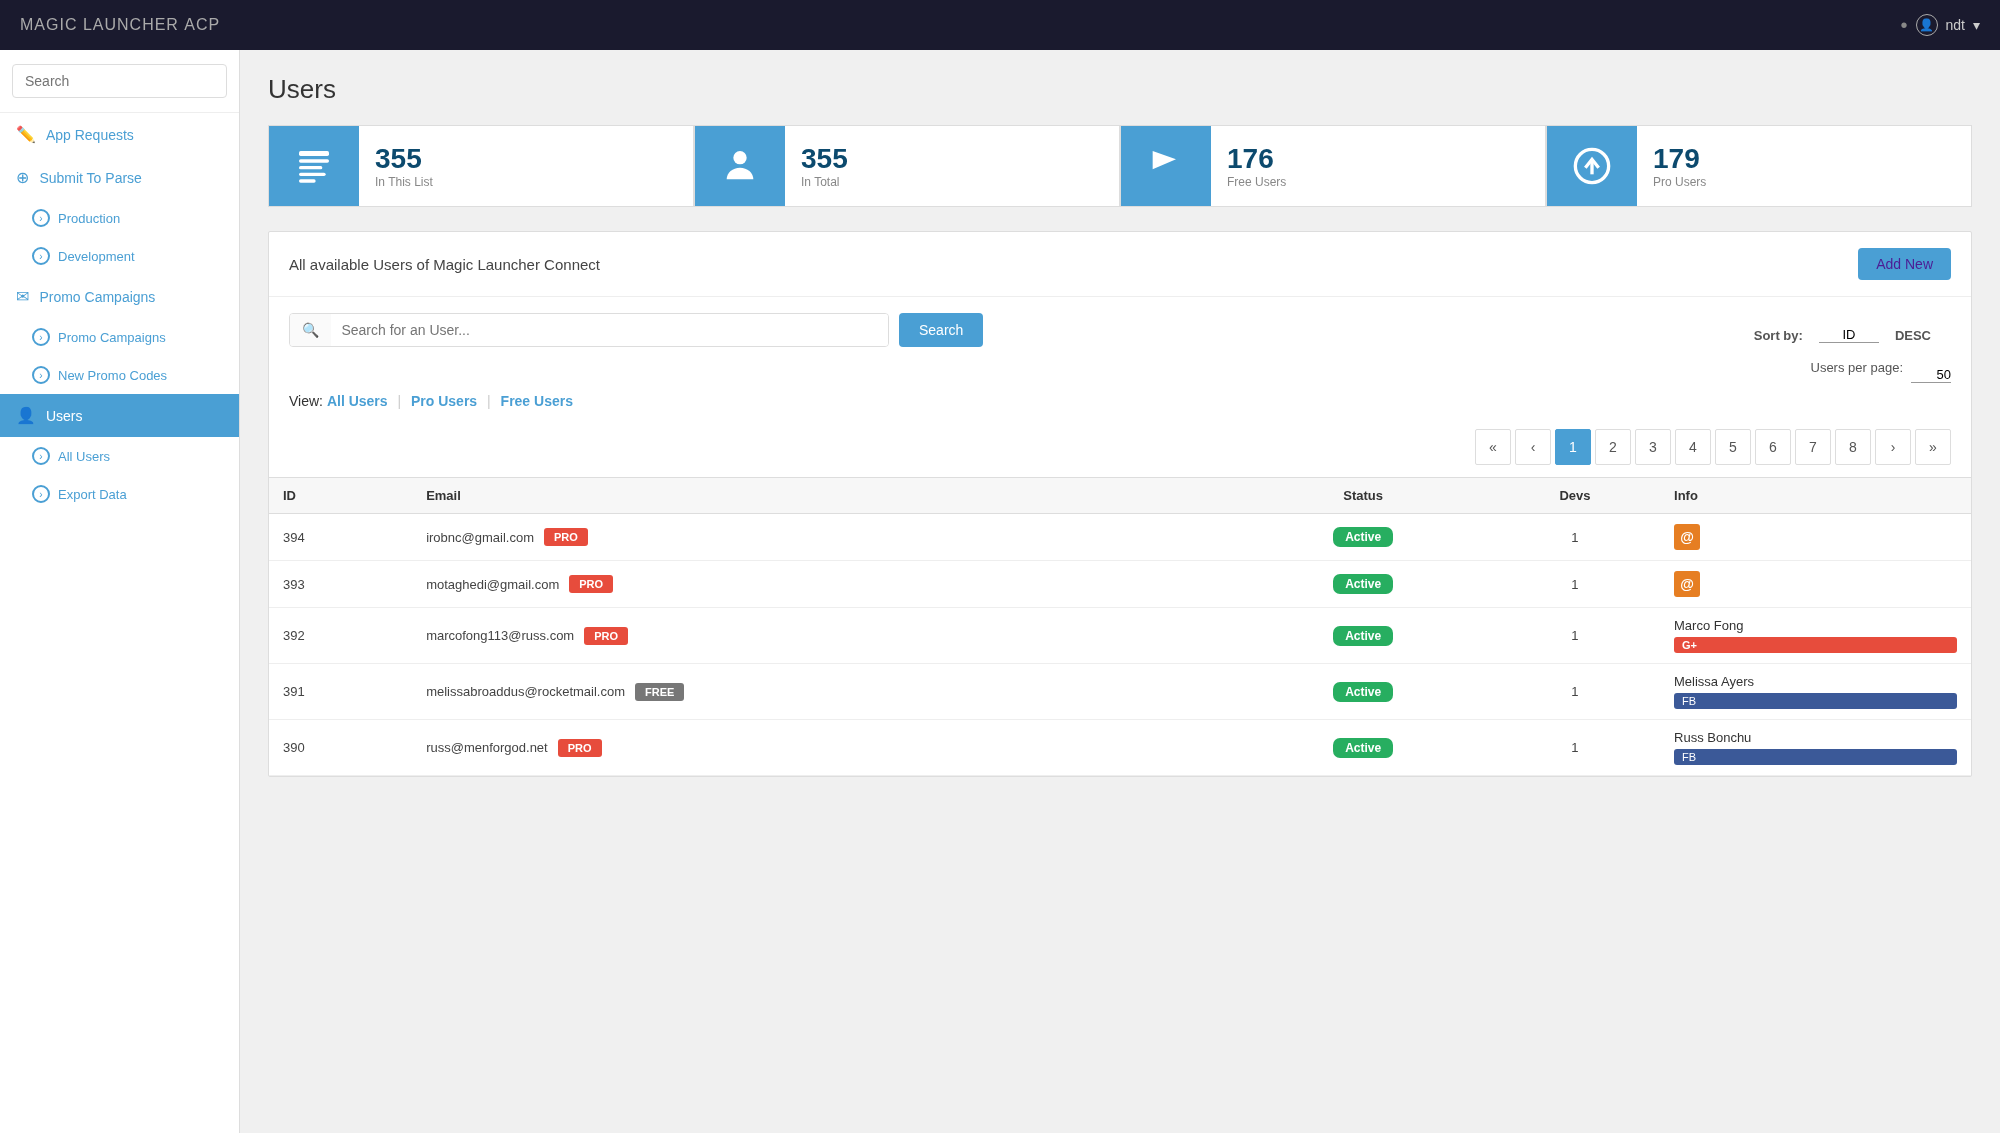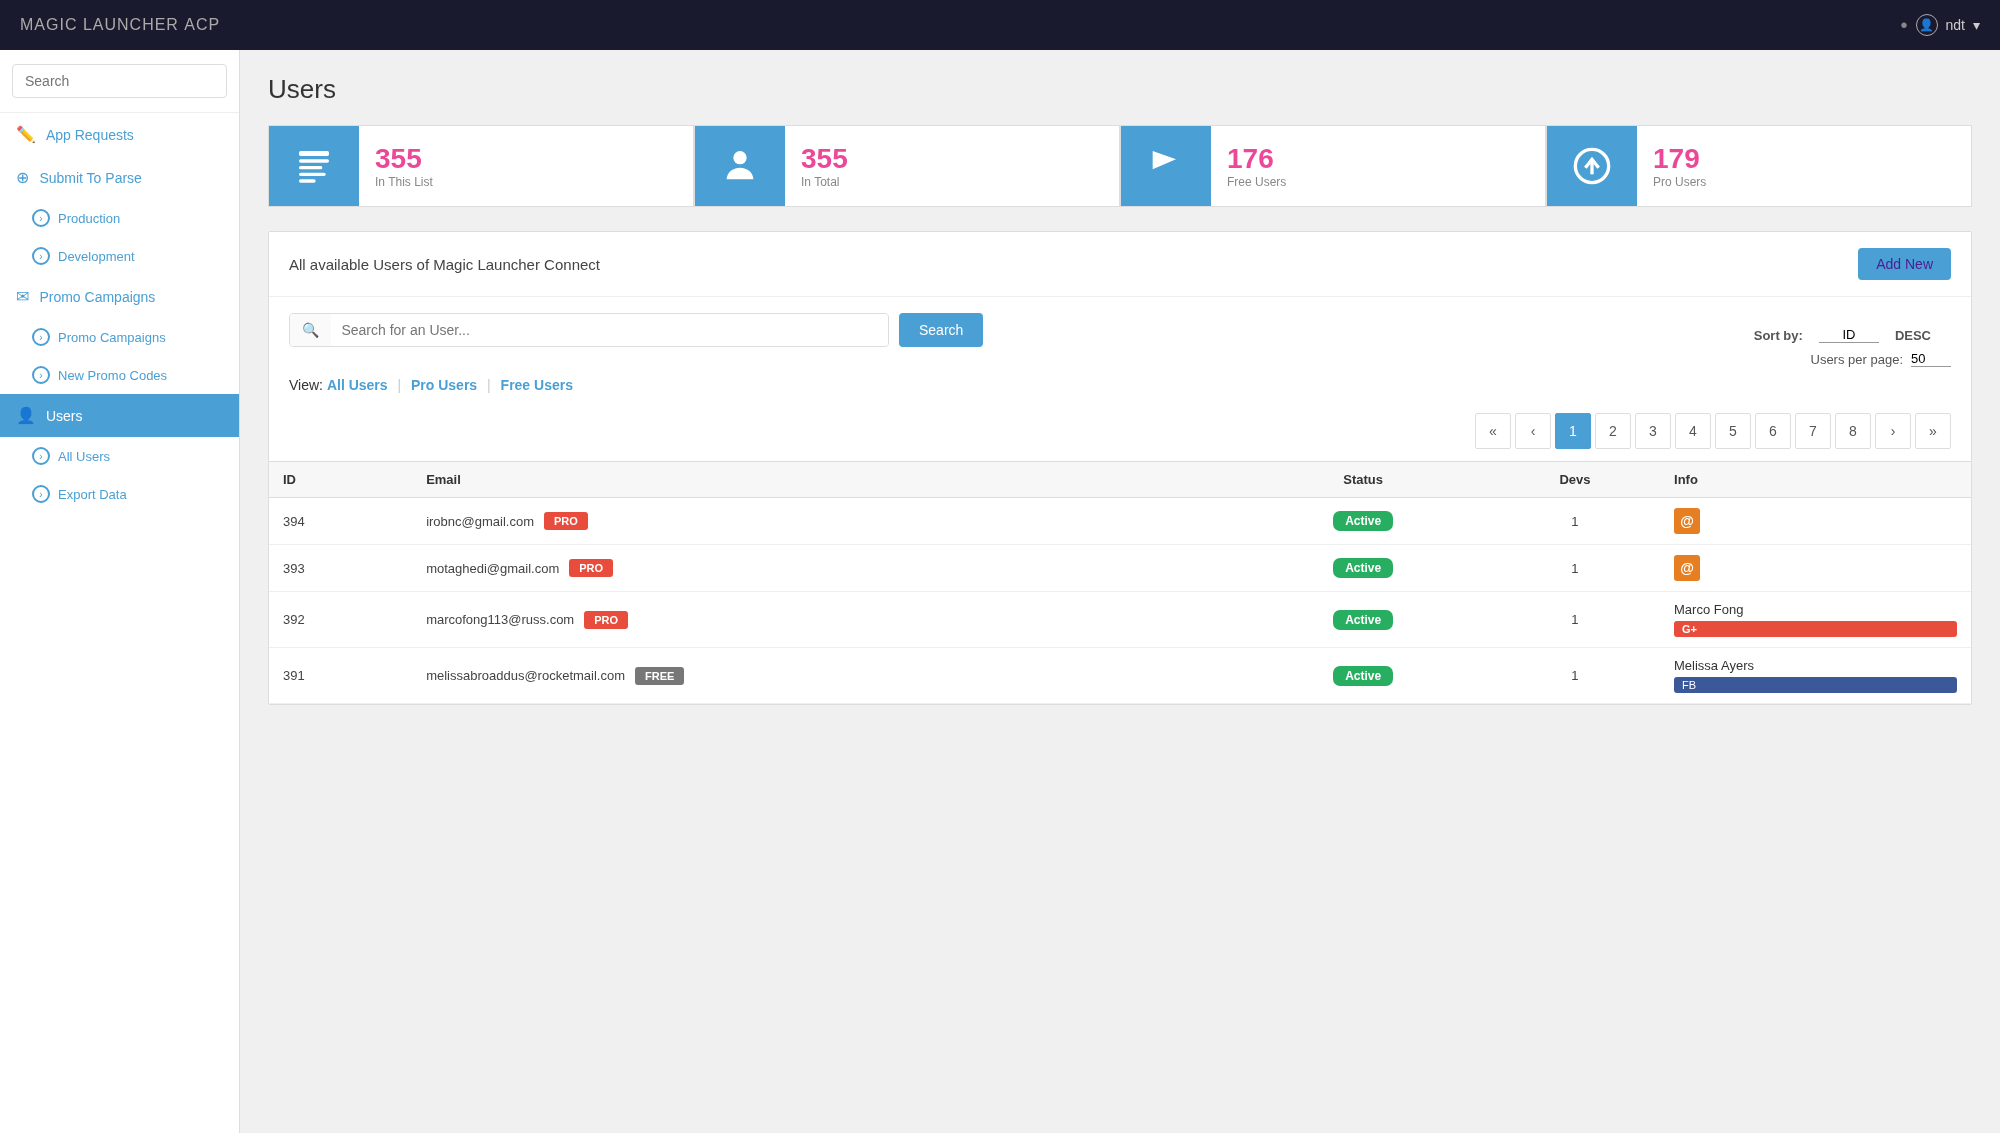--- a/index.html
+++ b/index.html
@@ -124,21 +124,21 @@
       background: #4a9fd4;
       width: 90px;
       height: 80px;
       display: flex;
       align-items: center;
       justify-content: center;
       flex-shrink: 0;
     }
     .stat-icon svg { width: 40px; height: 40px; fill: #fff; }
     .stat-info { padding: 10px 16px; }
-    .stat-number { font-size: 28px; font-weight: bold; color: #ec4899; }
+    .stat-number { font-size: 28px; font-weight: bold; color: #0c4a6e; }
     .stat-label { font-size: 12px; color: #888; }
 
     
     .content-panel {
       background: #fff;
       border: 1px solid #ddd;
       border-radius: 2px;
     }
     .content-header {
       display: flex;
@@ -471,21 +471,21 @@
         <div style="flex:1"></div>
         <div class="sort-row">
           <span>Sort by:</span>
           <input type="text" value="ID" style="">
           <span>DESC</span>
         </div>
       </div>
 
       <div style="display:flex; justify-content:flex-end; padding: 4px 20px 0; font-size:13px; color:#555; gap:8px; align-items:center;">
         <span>Users per page:</span>
-        <input type="text" value="50" style="border-top: none; border-right: none; border-left: none; border-image: initial; border-bottom: 1px solid rgb(153, 153, 153); outline: none; width: 40px; text-align: left; font-size: 13px;">
+        <input type="text" value="50" style="border-top: none; border-right: none; border-left: none; border-image: initial; border-bottom: 1px solid rgb(153, 153, 153); outline: none; width: 40px; text-align: right; font-size: 13px; margin-top: 16px;">
       </div>
 
       <div class="view-filter">
         <span>View:</span>
         <a href="#">All Users</a>
         <span class="separator">|</span>
         <a href="#" style="color:#4a9fd4; text-decoration:none;">Pro Users</a>
         <span class="separator">|</span>
         <a href="#" style="color:#4a9fd4; text-decoration:none;">Free Users</a>
       </div>
@@ -575,17 +575,34 @@
               </td>
               <td style="text-align: center;"><span class="badge-active">Active</span></td>
               <td style="text-align: center;">1</td>
               <td>
                 <div class="info-cell">
                   <span class="info-name">Melissa Ayers</span>
                   <span class="info-badge-fb">FB</span>
                 </div>
               </td>
             </tr>
+            <tr>
+              <td>390</td>
+              <td>
+                <div class="email-cell">
+                  <span>russ@menforgod.net</span>
+                  <span class="badge-pro">PRO</span>
+                </div>
+              </td>
+              <td style="text-align: center;"><span class="badge-active">Active</span></td>
+              <td style="text-align: center;">1</td>
+              <td>
+                <div class="info-cell">
+                  <span class="info-name">Russ Bonchu</span>
+                  <span class="info-badge-fb">FB</span>
+                </div>
+              </td>
+            </tr>
           </tbody>
       </table>
     </div>
   </main>
 </div>
 
 </body></html>

